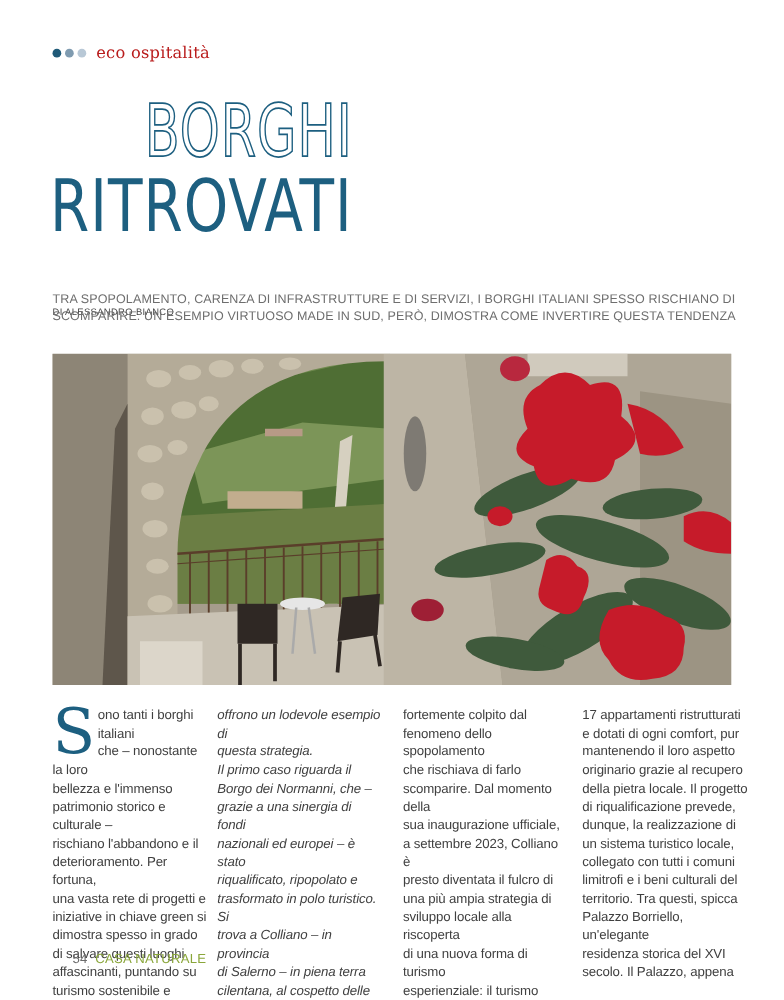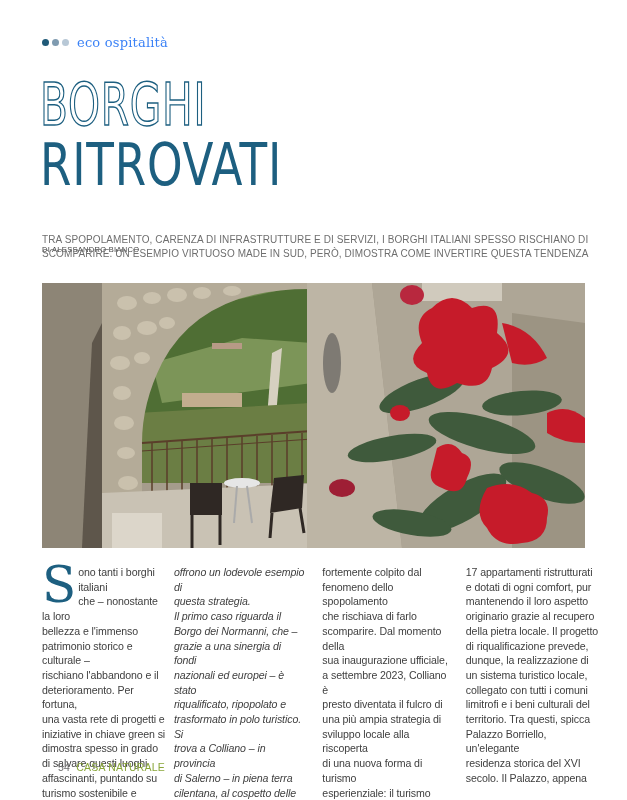--- a/index.html
+++ b/index.html
@@ -1,23 +1,23 @@
 <!DOCTYPE html>
 <html><head>
 <meta charset="utf-8">
 <style>
   * { box-sizing: border-box; margin: 0; padding: 0; }
   html, body { width: 627px; height: 800px; background: #ffffff; overflow: hidden; }
   body { position: relative; font-family: "Liberation Sans", sans-serif; color: #3a3a3a; }
 
   .section-tag { position: absolute; left: 42px; top: 35px; display: flex; align-items: center; gap: 3px; }
   .dot { width: 7px; height: 7px; border-radius: 50%; display: inline-block; }
-  .section-label { margin-left: 5px; font-family: "DejaVu Serif", serif; font-size: 13px; color: #3b82f6; letter-spacing: 0.2px; }
-
-  .title { position: absolute; left: 40px; top: 76px; line-height: 1; }
+  .section-label { margin-left: 5px; font-family: "DejaVu Serif", serif; font-size: 13px; color: #b91c1c; letter-spacing: 0.2px; }
+
+  .title { position: absolute; left: 40px; top: 76px; line-height: 1; text-align: right; }
   .title-line1 { display: block; font-family: "DejaVu Sans", sans-serif; font-weight: 200; font-size: 58px; color: #1d5f80; letter-spacing: 1px; transform: scaleX(0.78); transform-origin: left; -webkit-text-stroke: 0; font-stretch: condensed; }
   .title-line2 { display: block; margin-top: 2px; font-family: "DejaVu Sans", sans-serif; font-weight: 400; font-size: 58px; color: #1d5f80; letter-spacing: 1px; transform: scaleX(0.78); transform-origin: left; }
   .title-line1 { font-weight: normal; color: transparent; -webkit-text-stroke: 1.4px #1d5f80; }
 
   .byline { position: absolute; left: 42px; top: 206px; font-size: 7.5px; letter-spacing: 0.3px; color: #444; margin-top: 39px; }
 
   .lead { position: absolute; left: 42px; top: 233px; width: 552px; font-size: 10px; line-height: 13.5px; color: #6e6e6e; letter-spacing: 0.1px; text-transform: uppercase; font-weight: normal; }
 
   .photo { position: absolute; left: 42px; top: 283px; width: 543px; height: 265px; overflow: hidden; background: #9a9384; }
   .photo svg { display: block; }

